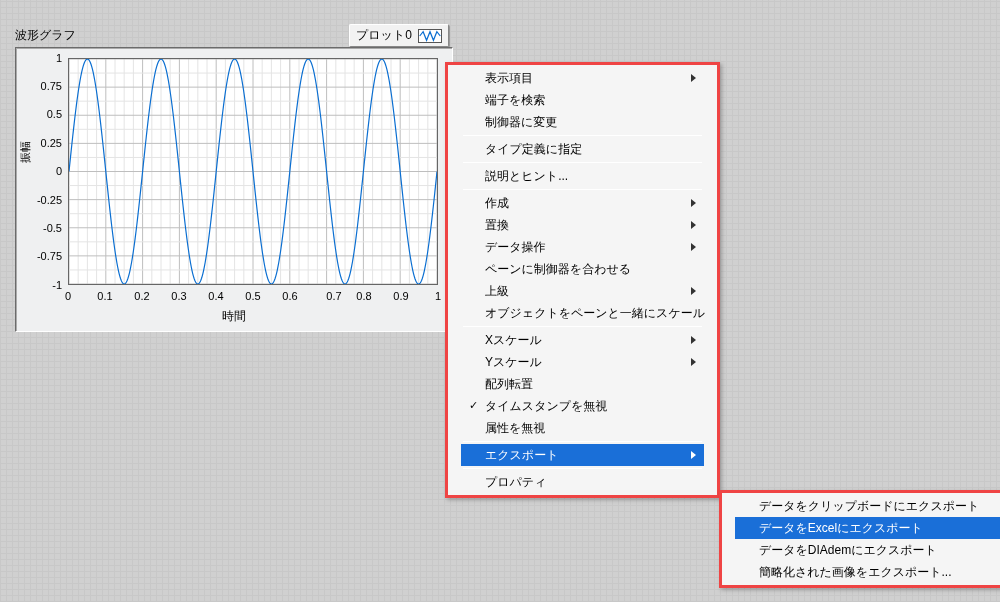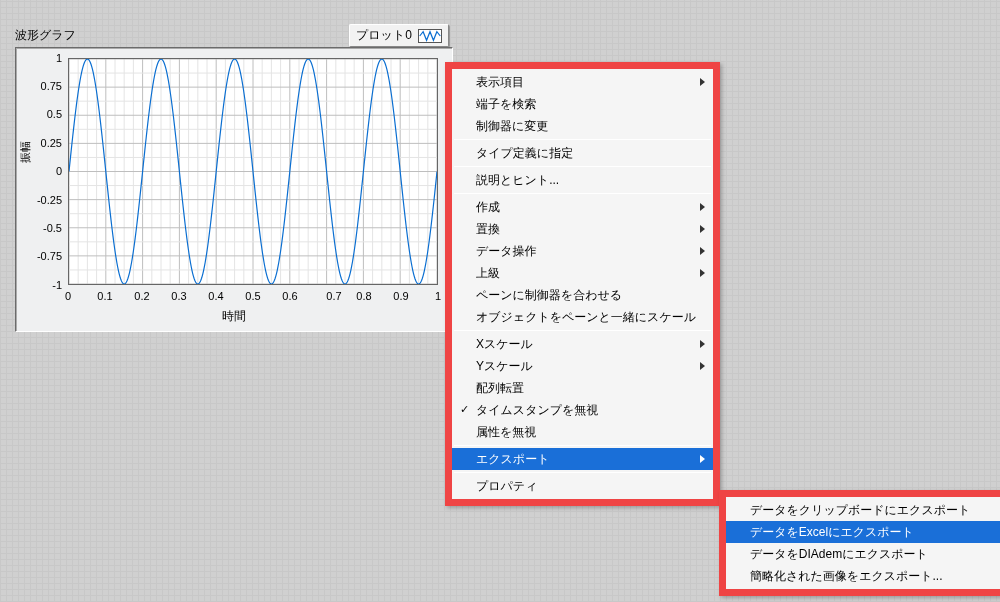--- a/index.html
+++ b/index.html
@@ -108,23 +108,23 @@
   position: absolute;
   top: 242px;
   font-size: 11px;
   transform: translateX(-50%);
 }
 
 
 .menu {
   position: absolute;
   background: #f5f5f5;
-  border: 7px solid #ef4444;
+  border: 3px solid #ef4444;
   box-shadow: 2px 2px 4px rgba(0,0,0,0.25);
-  padding: 2px 0;
+  padding: 2px 13px;
 }
 .menu-item {
   padding: 3px 28px 3px 24px;
   position: relative;
   white-space: nowrap;
   font-size: 12px;
   line-height: 16px;
 }
 .menu-item.has-sub::after {
   content: '';
@@ -276,22 +276,22 @@
     <div class="menu-item">端子を検索</div>
     <div class="menu-item">制御器に変更</div>
     <div class="menu-sep"></div>
     <div class="menu-item">タイプ定義に指定</div>
     <div class="menu-sep"></div>
     <div class="menu-item">説明とヒント...</div>
     <div class="menu-sep"></div>
     <div class="menu-item has-sub">作成</div>
     <div class="menu-item has-sub">置換</div>
     <div class="menu-item has-sub">データ操作</div>
+    <div class="menu-item">ペーンに制御器を合わせる</div>
     <div class="menu-item has-sub">上級</div>
-    <div class="menu-item">ペーンに制御器を合わせる</div>
     <div class="menu-item">オブジェクトをペーンと一緒にスケール</div>
     <div class="menu-sep"></div>
     <div class="menu-item has-sub">Xスケール</div>
     <div class="menu-item has-sub">Yスケール</div>
     <div class="menu-item disabled">配列転置</div>
     <div class="menu-item menu-check">タイムスタンプを無視</div>
     <div class="menu-item">属性を無視</div>
     <div class="menu-sep"></div>
     <div class="menu-item has-sub highlight">エクスポート</div>
     <div class="menu-sep"></div>

